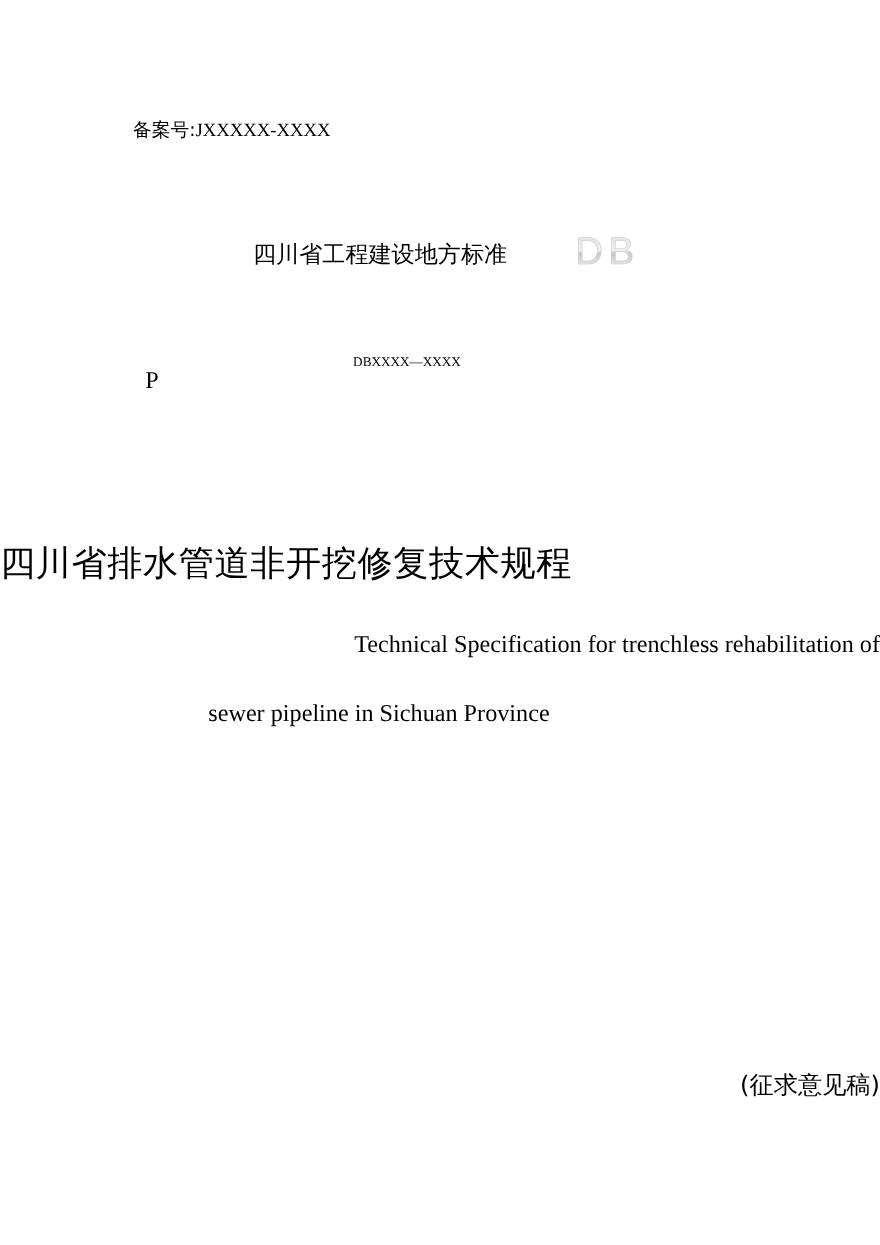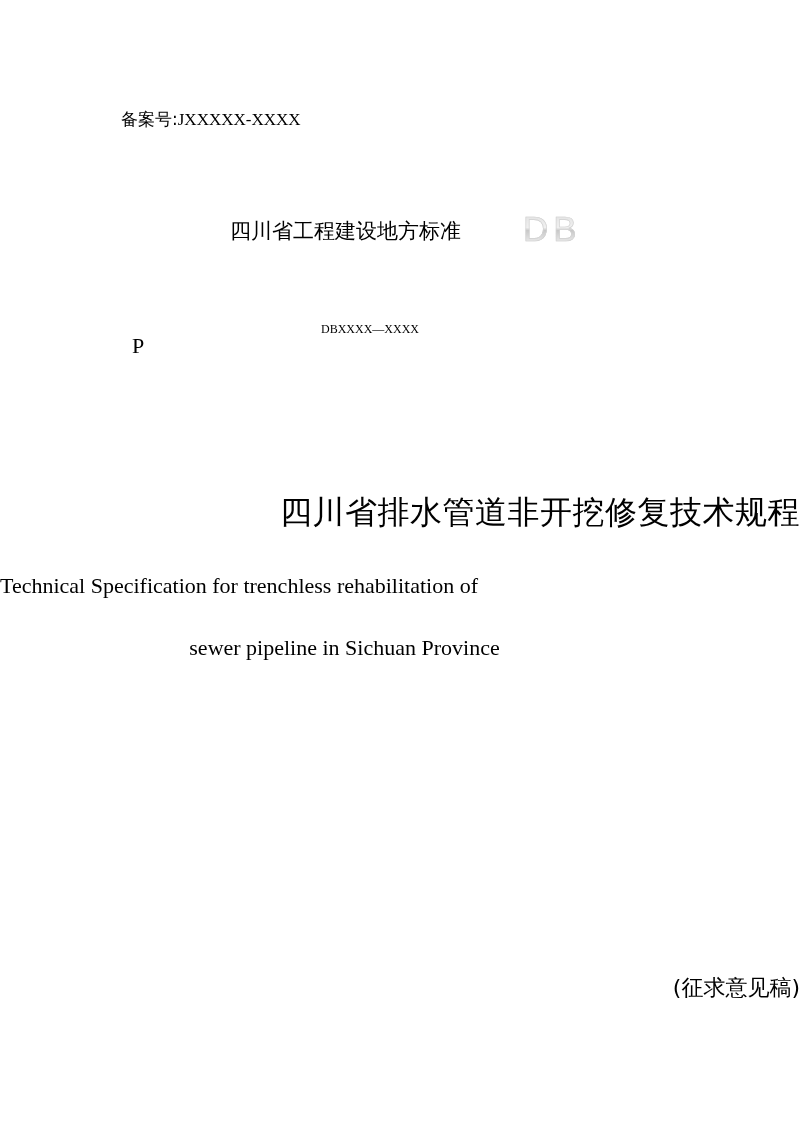--- a/index.html
+++ b/index.html
@@ -57,30 +57,30 @@
     #standard-number {
       left: 321px;
       top: 318px;
       font-size: 12px;
       line-height: 22px;
     }
 
     #title-cn {
       left: 0;
       width: 800px;
-      text-align: right;
+      text-align: left;
       top: 492px;
       font-size: 32px;
       line-height: 40px;
       letter-spacing: 0.5px;
     }
     #title-en-1 {
       left: 0;
       width: 800px;
-      text-align: left;
+      text-align: right;
       top: 572px;
       font-size: 22px;
       line-height: 28px;
     }
     #title-en-2 {
       left: 0;
       width: 689px;
       text-align: center;
       top: 634px;
       font-size: 22px;

